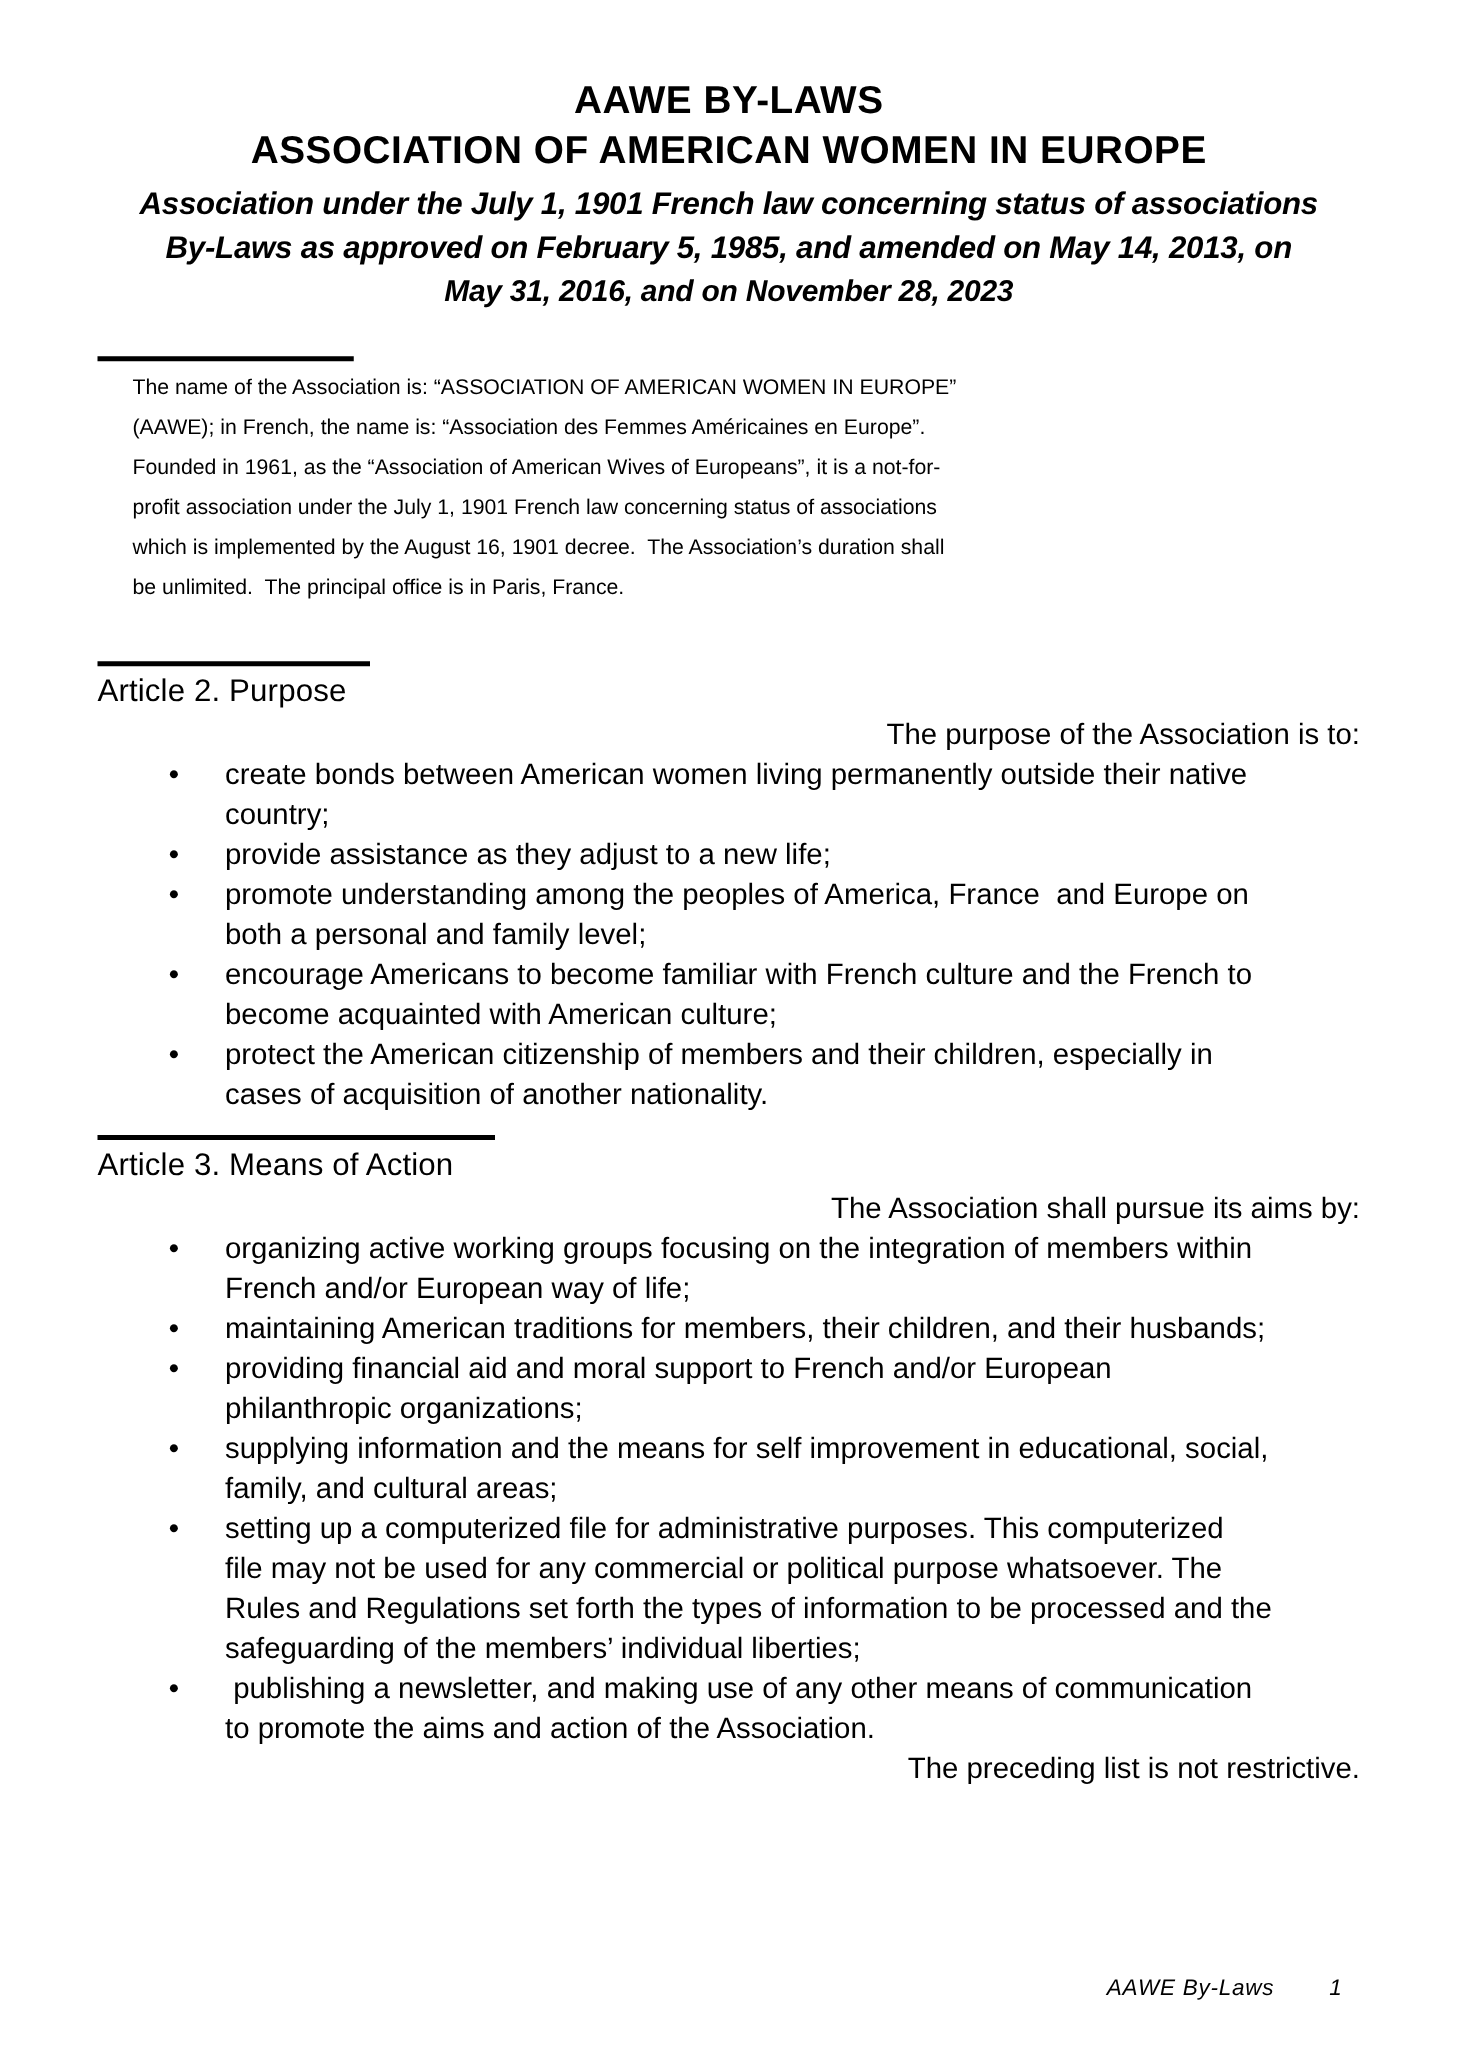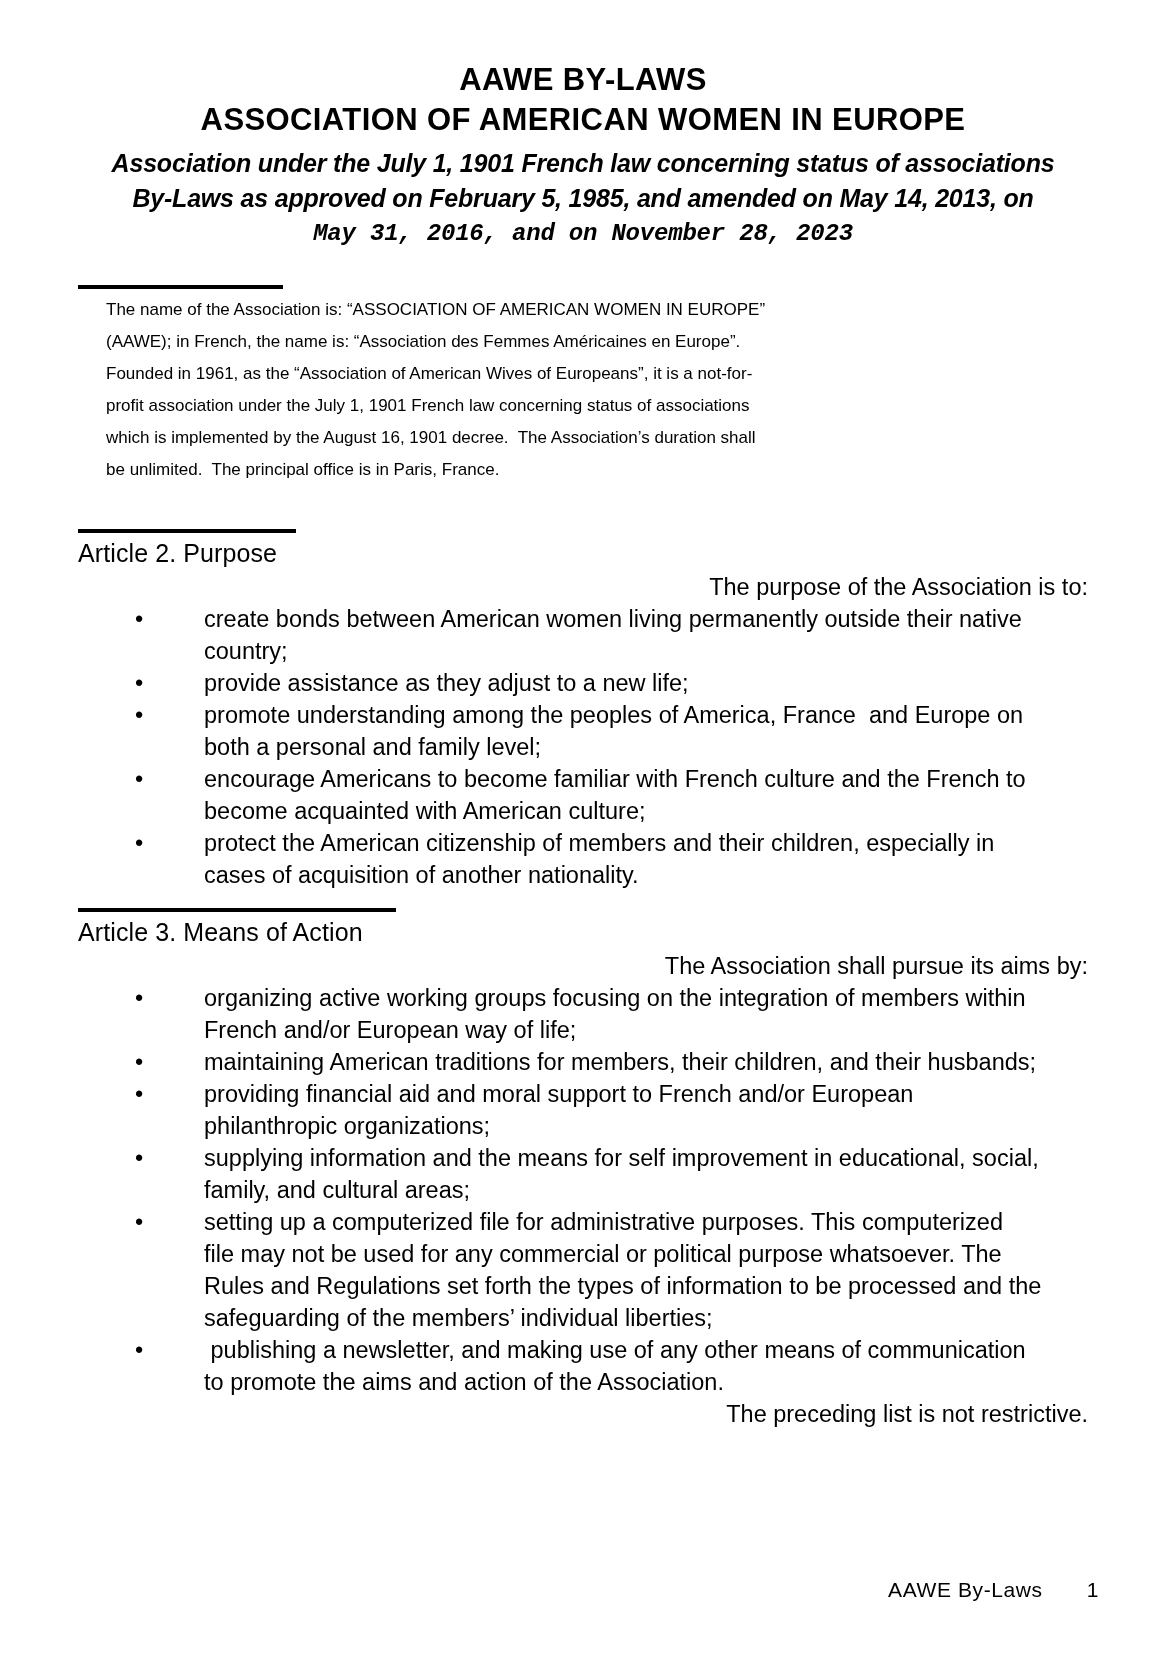--- a/index.html
+++ b/index.html
@@ -47,21 +47,21 @@
     margin-top: 6px;
   }
   .subtitle-line {
     font-weight: bold;
     font-style: italic;
     font-size: 25px;
     line-height: 35px;
     letter-spacing: -0.2px;
     white-space: nowrap;
   }
-  .subtitle-line.narrow { font-size: 24px; font-family: Liberation Mono, monospace; }
+  .subtitle-line.narrow { font-size: 24px; }
 
   
   .article {
     position: absolute;
     left: 78px;
     width: 1010px;
   }
   .article-rule {
     height: 4px;
     background: #000000;
@@ -102,30 +102,31 @@
     line-height: 32px;
   }
   ul.bullets > li .bullet-dot {
     position: absolute;
     left: 0px;
     top: 0px;
     width: 45px;
     font-size: 23.5px;
     line-height: 32px;
   }
-  ul.bullets > li .ln { display: block; white-space: pre; margin-left: 24px; }
+  ul.bullets > li .ln { display: block; white-space: pre; }
 
   
   .doc-footer {
     position: absolute;
-    left: 89px;
+    left: 64px;
     top: 1576px;
     width: 1010px;
     text-align: right;
-    font-size: 21px;
+    font-style: italic;
+    font-size: 18px;
     line-height: 28px;
     white-space: nowrap;
   }
   .doc-footer .footer-label { letter-spacing: 0.6px; }
   .doc-footer .footer-page {
     display: inline-block;
     margin-left: 44px;
     letter-spacing: 0.6px;
   }
 </style>

